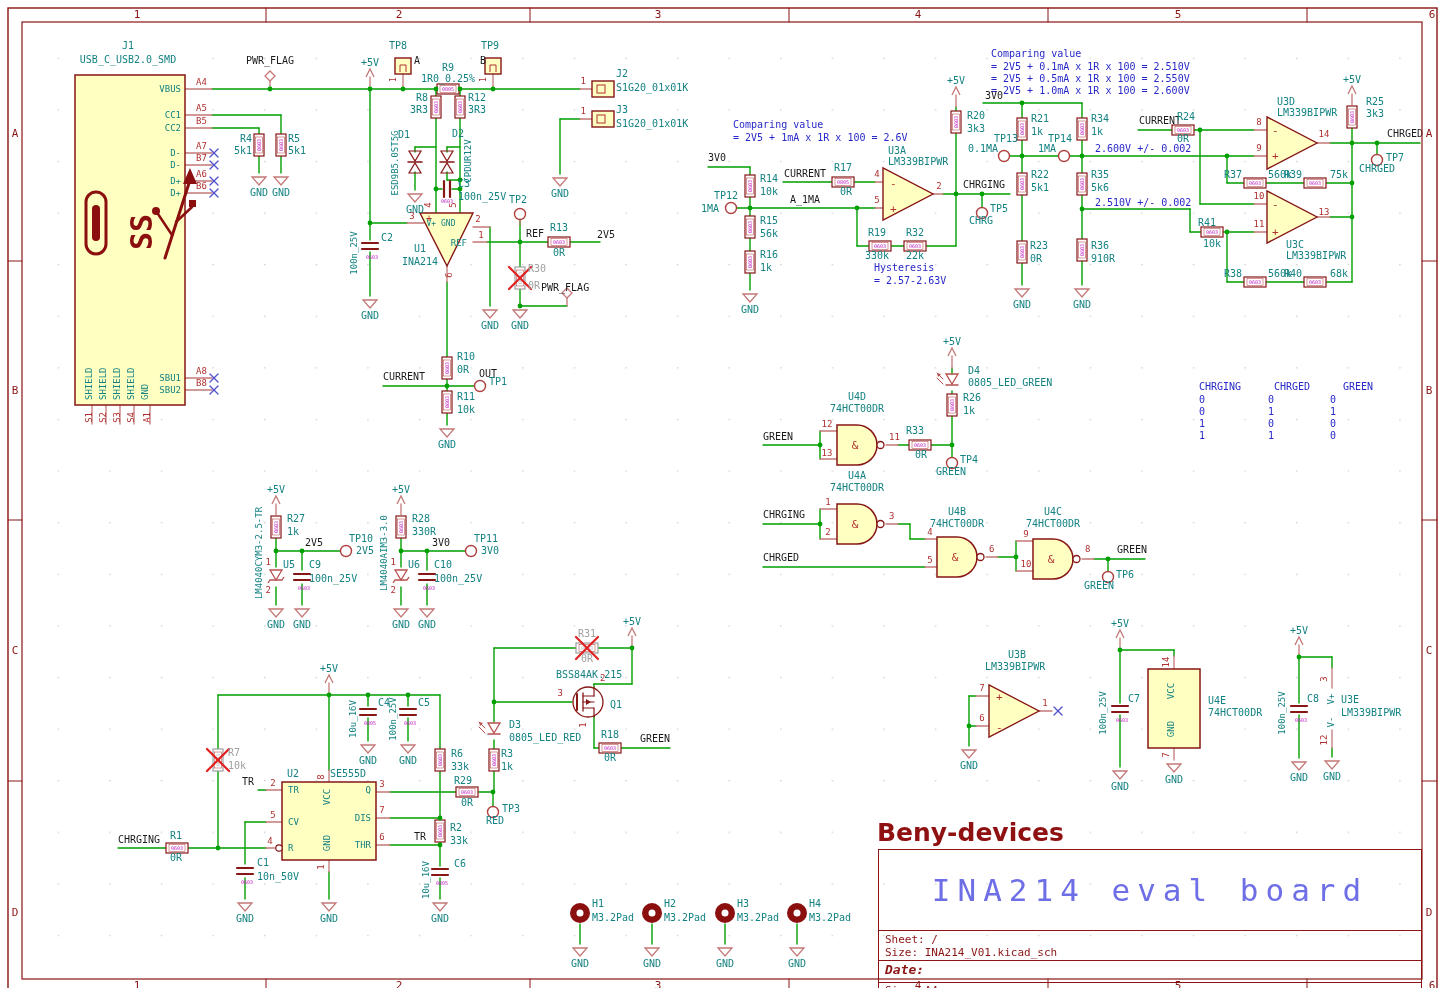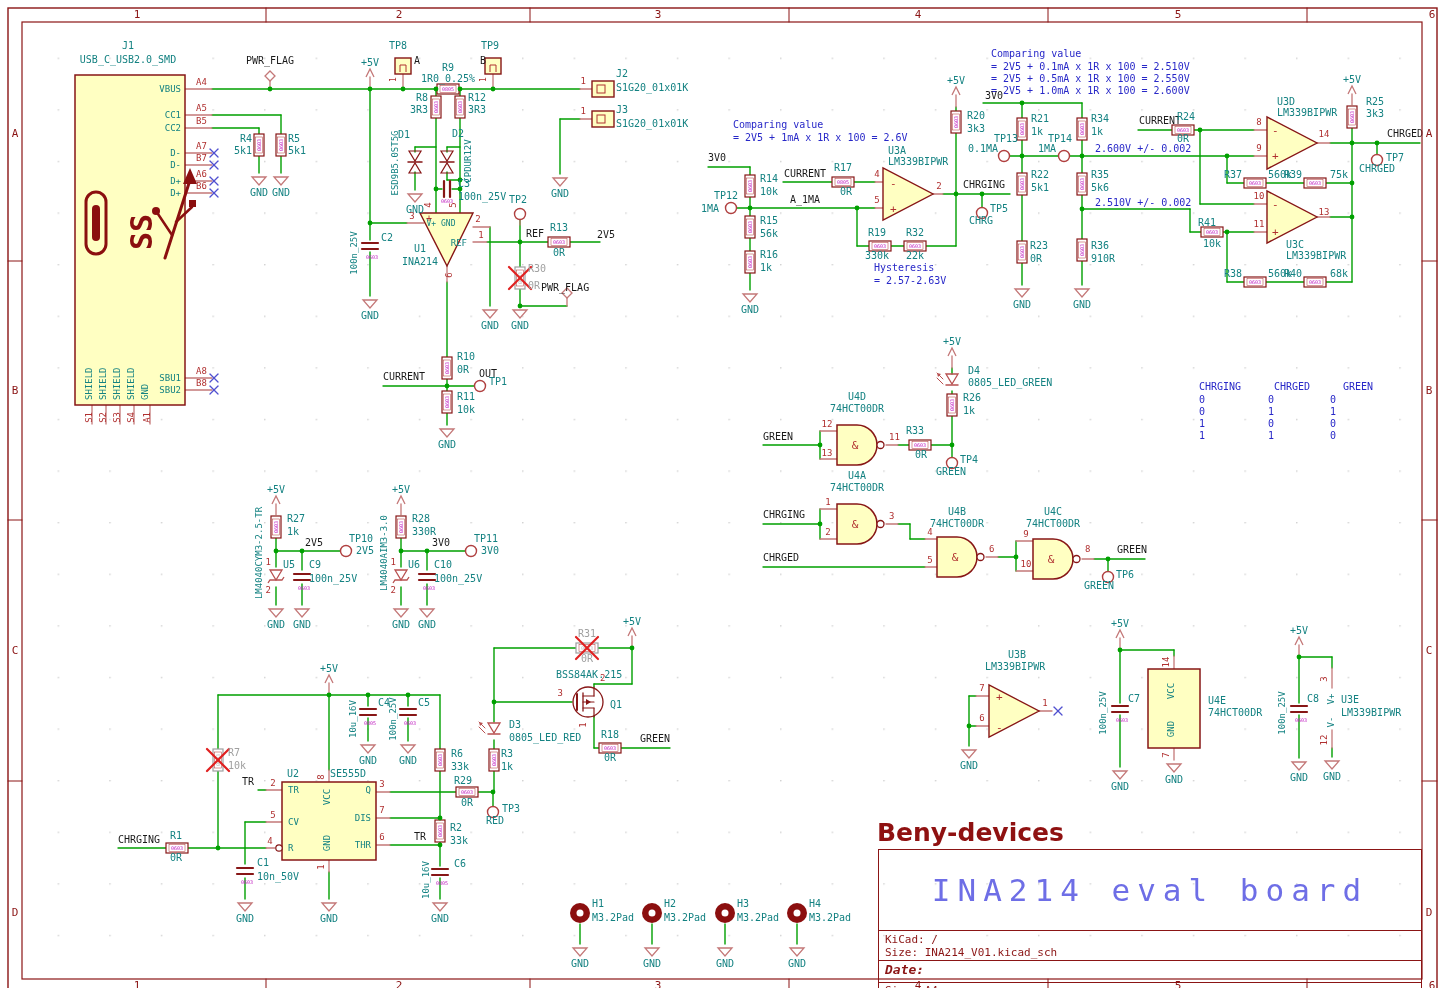--- a/index.html
+++ b/index.html
@@ -1294,21 +1294,21 @@
         <text x="15" y="916" font-size="11" fill="#8B1515" text-anchor="middle">D</text>
         <text x="1429" y="916" font-size="11" fill="#8B1515" text-anchor="middle">D</text>
       </g>
   </svg>
 
   <div id="company">Beny-devices</div>
 
   <div id="titleblock">
     <div id="tb-bigtitle" class="tb-row">INA214 eval board</div>
     <div id="tb-sheetrow" class="tb-row">
-      <div>KiCad: /</div>
+      <div>Sheet: /</div>
       <div>Size: INA214_V01.kicad_sch</div>
     </div>
     <div id="tb-titlerow" class="tb-row">Date:</div>
     <div id="tb-sizerow" class="tb-row">
       <div class="tb-cell" style="width:87px">Size: A4</div>
       <div class="tb-cell tb-div" style="width:299px">Date:</div>
       <div class="tb-cell tb-div bold" style="flex:1">Rev:</div>
     </div>
     <div id="tb-footrow" class="tb-row">
       <div class="tb-cell" style="width:386px">KiCad E.D.A. 9.0.5</div>

